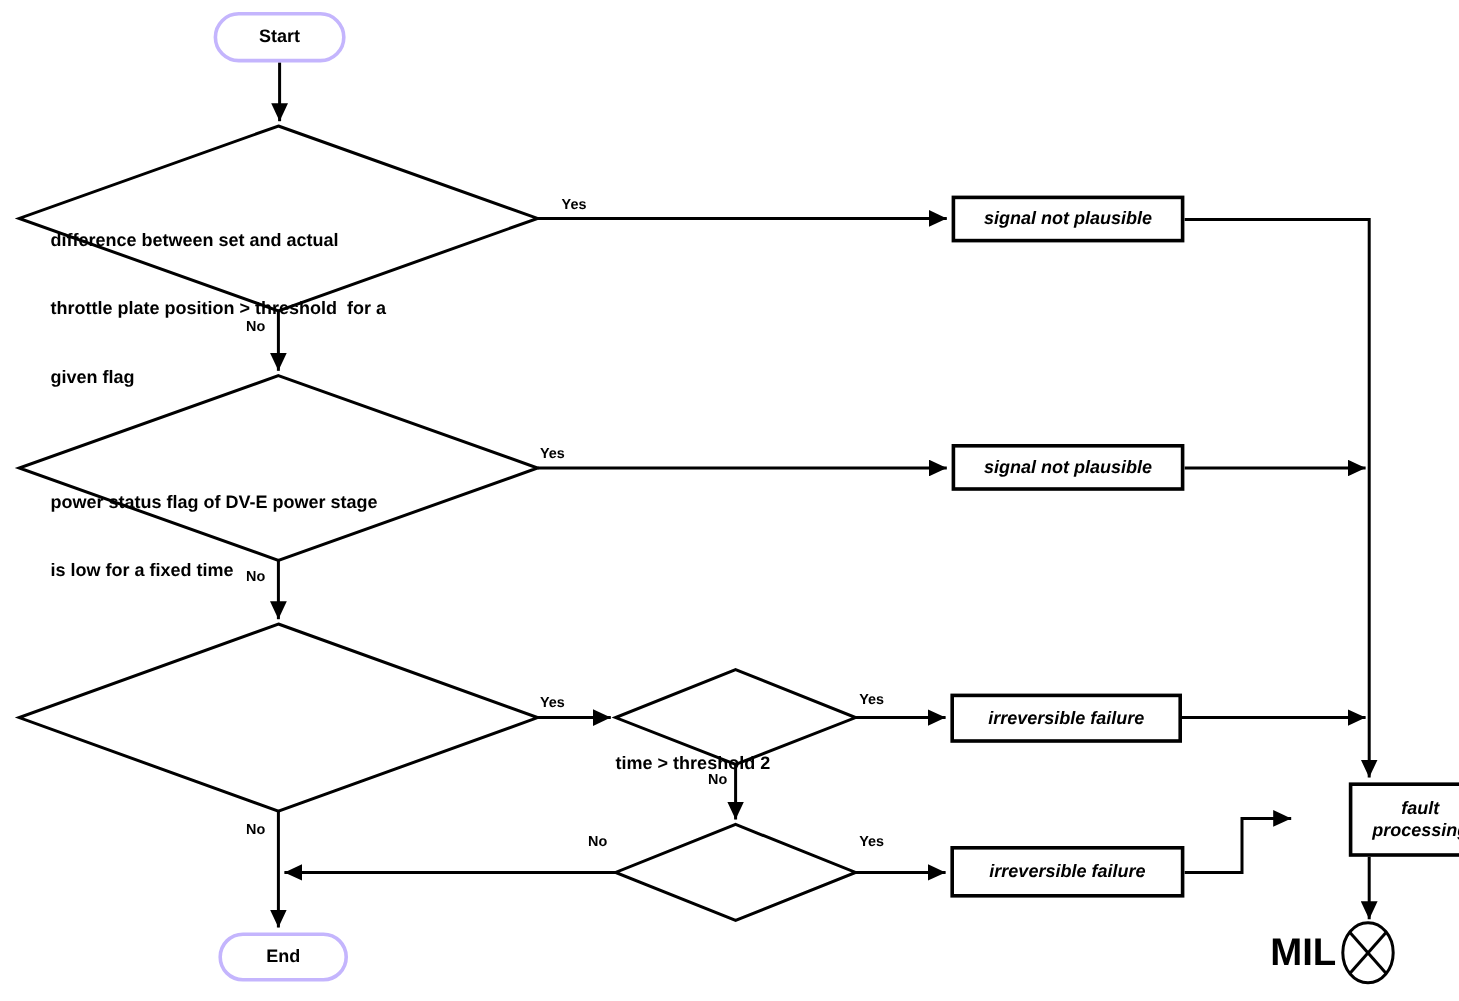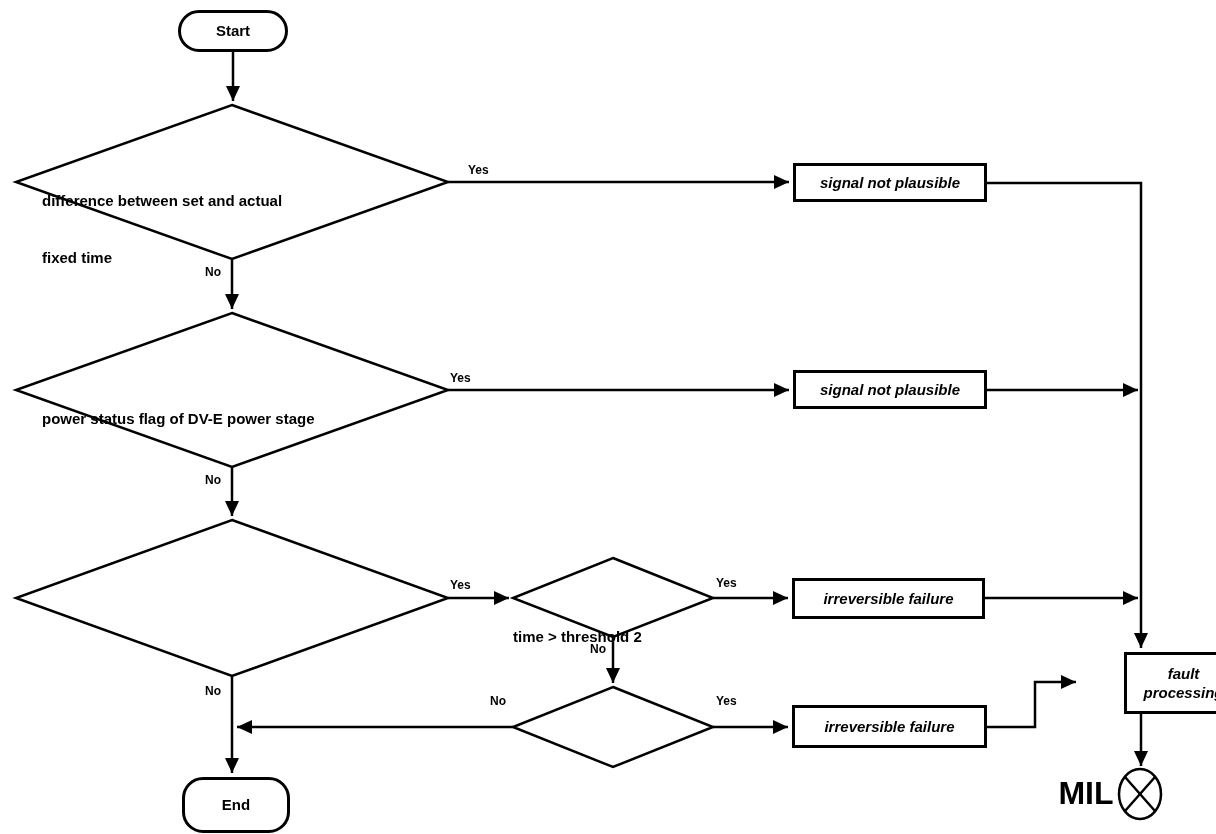--- a/index.html
+++ b/index.html
@@ -14,21 +14,21 @@
   }
   .layer { position: absolute; left: 0; top: 0; }
   .node {
     position: absolute;
     display: flex; align-items: center; justify-content: center;
     text-align: center;
     font-size: 15px; line-height: 18px;
     box-sizing: border-box;
     background: #ffffff;
   }
-  .terminal { border: 3px solid #000000; border-radius: 21px; }
+  .terminal { border: 3px solid #c4b5fd; border-radius: 21px; }
   .process  { border: 3px solid #000; font-style: italic; }
   .dtext {
     position: absolute;
     text-align: left;
     font-size: 15px; line-height: 19px;
     white-space: pre;
   }
   .elabel { position: absolute; font-size: 12px; line-height: 16px; }
   .mil-label { position: absolute; font-size: 32px; line-height: 26px; text-align: center; }
 </style>
@@ -74,21 +74,21 @@
     <g stroke="#000000" stroke-width="2.5" fill="#ffffff">
       <ellipse cx="1140" cy="794" rx="21" ry="25"></ellipse>
       <line x1="1125" y1="777" x2="1155" y2="811"></line>
       <line x1="1155" y1="777" x2="1125" y2="811"></line>
     </g>
   </svg>
 
   <div class="node terminal" style="left:178px; top:10px; width:110px; height:42px;">
     <span>Start</span>
   </div>
-  <div class="node terminal" style="left:182px; top:777px; width:108px; height:56px;">
+  <div class="node terminal" style="left:182px; top:777px; width:108px; height:41px;">
     <span>End</span>
   </div>
 
   <div class="node process" style="left:793px; top:163px; width:194px; height:39px;">
     <span>signal not plausible</span>
   </div>
   <div class="node process" style="left:793px; top:370px; width:194px; height:39px;">
     <span>signal not plausible</span>
   </div>
   <div class="node process" style="left:792px; top:578px; width:193px; height:41px;">
@@ -97,24 +97,26 @@
   <div class="node process" style="left:792px; top:705px; width:195px; height:43px;">
     <span>irreversible failure</span>
   </div>
   <div class="node process" style="left:1080px; top:652px; width:119px; height:62px; flex-direction:column; line-height:19px;margin-left:44px;">
     <div>fault</div>
     <div>processing</div>
   </div>
 
   <div class="dtext" style="left:42px; top:153px; width:380px;">
     <div>difference between set and actual</div>
-    <div>fixed time</div>
+    <div>throttle plate position &gt; threshold  for a</div>
+    <div>given flag</div>
   </div>
   <div class="dtext" style="left:42px; top:371px; width:380px;">
     <div>power status flag of DV-E power stage</div>
+    <div>is low for a fixed time</div>
   </div>
   <div class="dtext" style="left:513px; top:589px; width:200px;">
     <div>time &gt; threshold 2</div>
   </div>
 
   <div class="elabel" style="left:468px; top:162px;">Yes</div>
   <div class="elabel" style="left:205px; top:264px;">No</div>
   <div class="elabel" style="left:450px; top:370px;">Yes</div>
   <div class="elabel" style="left:205px; top:472px;">No</div>
   <div class="elabel" style="left:450px; top:577px;">Yes</div>

